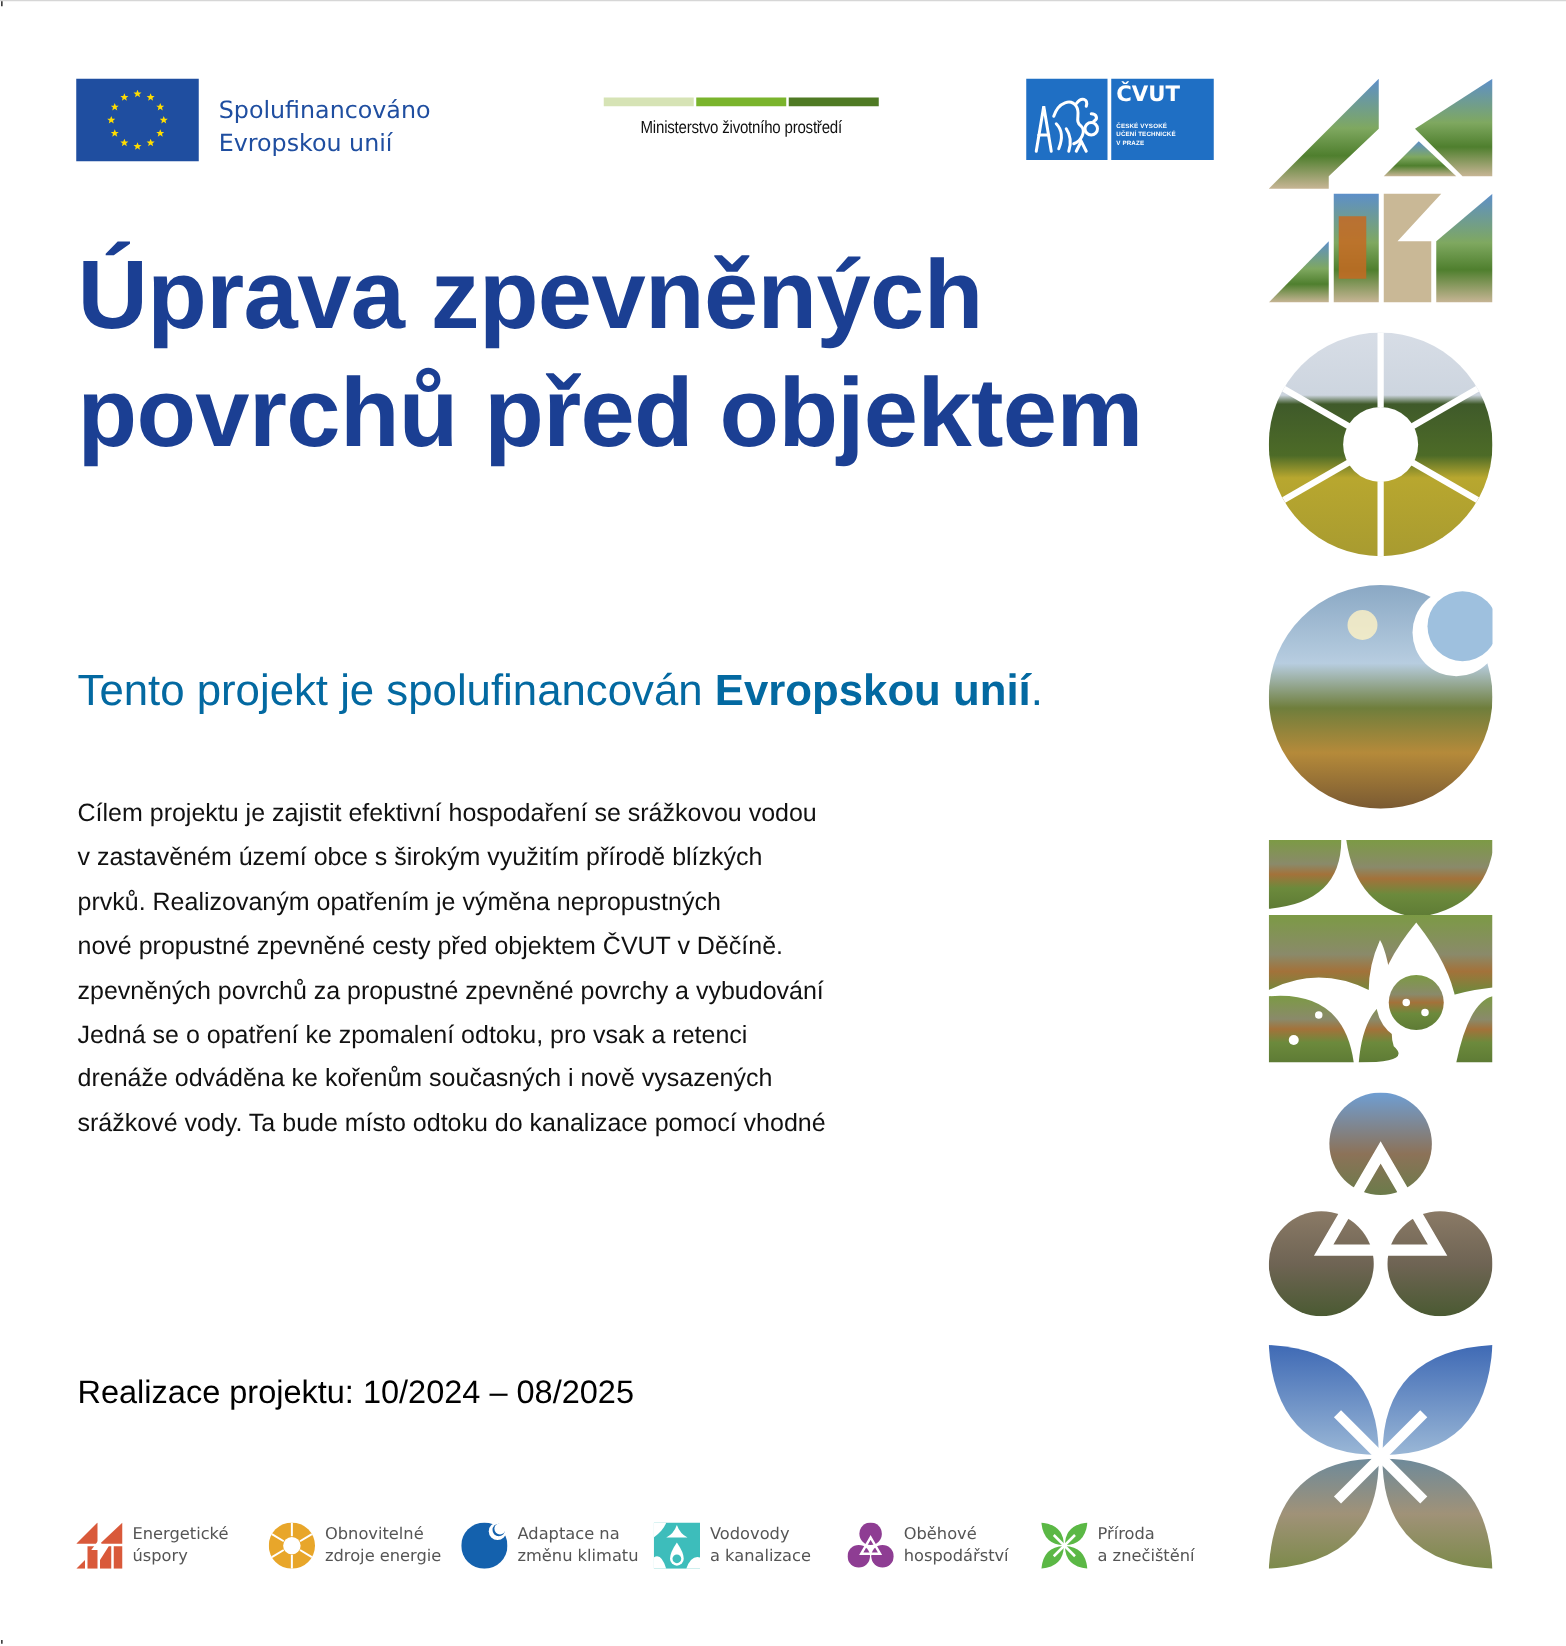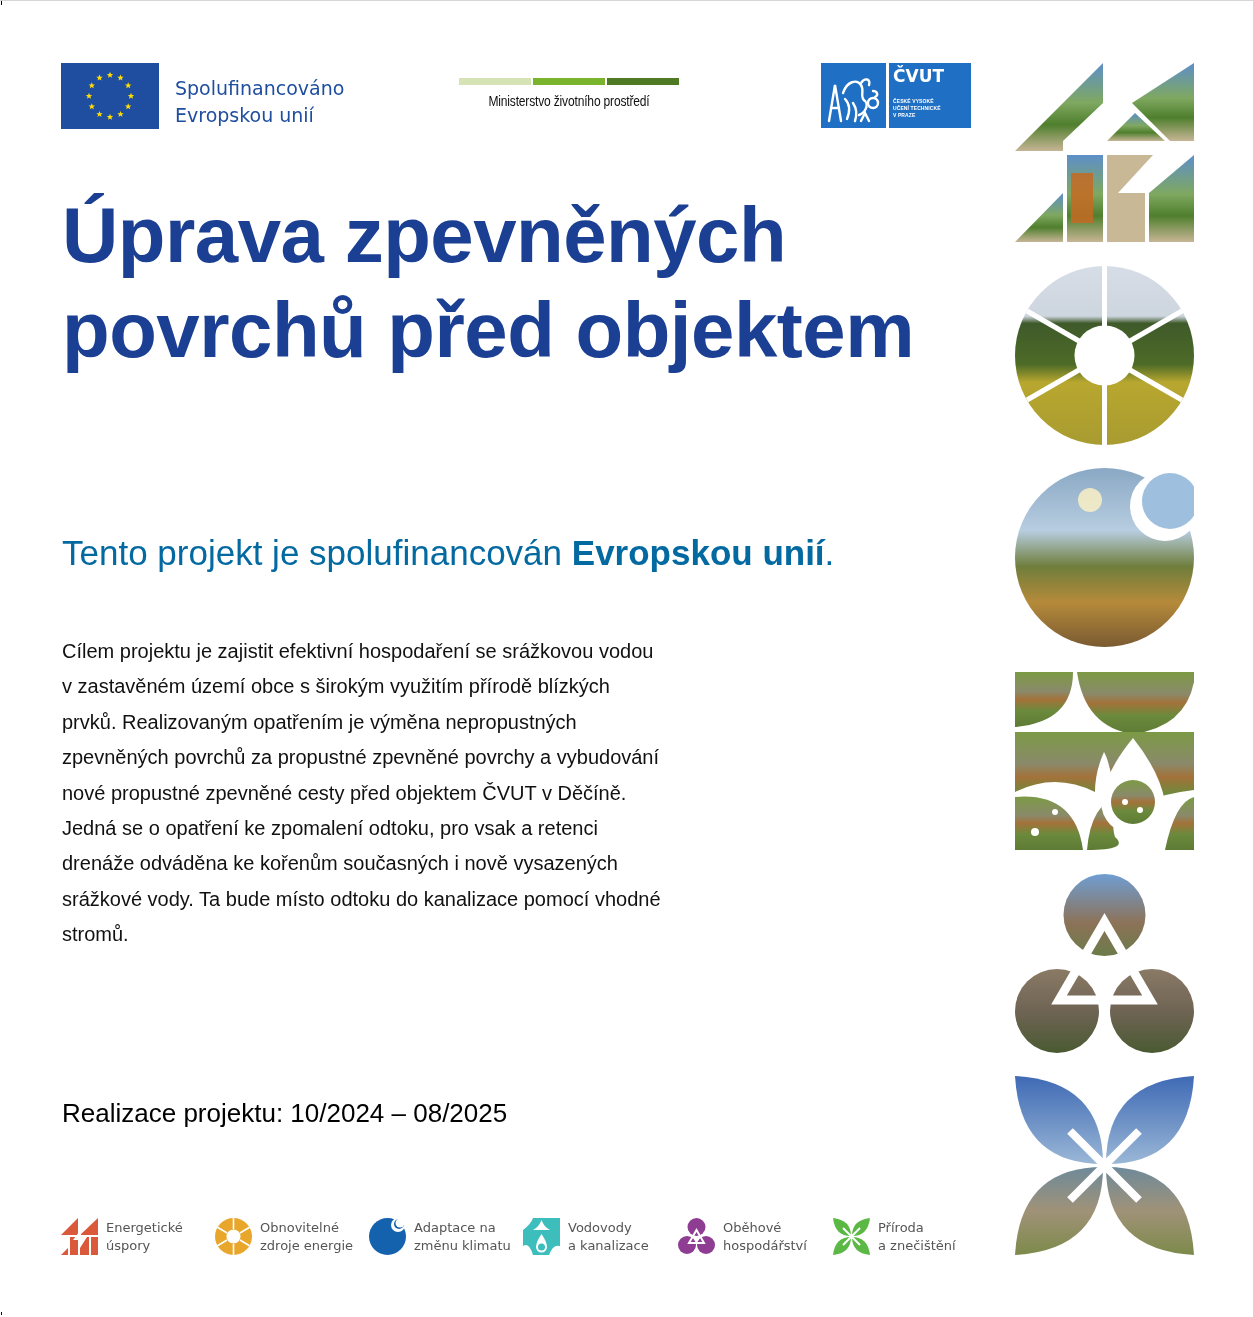--- a/index.html
+++ b/index.html
@@ -6,21 +6,21 @@
   body { width: 1253px; height: 1317px; position: relative; overflow: hidden; font-family: "Liberation Sans", sans-serif; }
   .topline { position: absolute; left: 0; top: 0; width: 1253px; height: 1px; background: #d6d6d6; }
   .corner-tick { position: absolute; width: 1px; height: 4px; background: #000; }
 
   
   .eu-logo { position: absolute; left: 61px; top: 63px; display: flex; align-items: flex-end; }
   .eu-flag { width: 98px; height: 66px; background: #1f4ea0; position: relative; }
   .eu-flag svg { position: absolute; left: 0; top: 0; }
   .eu-text { margin-left: 16px; color: #1f4ea0; font-family: "DejaVu Sans", sans-serif; font-size: 19px; line-height: 27px; font-weight: 500; }
 
-  .mzp-logo { position: absolute; left: 459px; top: 78px; width: 220px; }
+  .mzp-logo { position: absolute; left: 483px; top: 78px; width: 220px; }
   .mzp-bars { display: flex; gap: 2px; height: 7px; }
   .mzp-bars div { flex: 1; }
   .mzp-text { margin-top: 8px; text-align: center; font-family: "Liberation Sans", sans-serif; font-size: 14px; color: #111; letter-spacing: -0.2px; transform: scaleX(0.86); transform-origin: center; }
 
   .cvut-logo { position: absolute; left: 821px; top: 63px; display: flex; gap: 3px; }
   .cvut-left { width: 65px; height: 65px; background: #1f6fc4; position: relative; }
   .cvut-right { width: 82px; height: 65px; background: #1f6fc4; color: #fff; padding: 3px 4px; box-sizing: border-box; }
   .cvut-name { font-weight: 700; font-size: 17px; line-height: 20px; font-family: "DejaVu Sans", sans-serif; }
   .cvut-sub { margin-top: 12px; font-size: 5px; line-height: 7px; font-weight: 700; letter-spacing: 0.1px; }
 
@@ -139,26 +139,25 @@
   <div>Úprava zpevněných</div>
   <div>povrchů před objektem</div>
 </h1>
 
 <p class="subtitle"><span>Tento projekt je spolufinancován </span><b>Evropskou unií</b><span>.</span></p>
 
 <div class="description">
   <div>Cílem projektu je zajistit efektivní hospodaření se srážkovou vodou</div>
   <div>v zastavěném území obce s širokým využitím přírodě blízkých</div>
   <div>prvků. Realizovaným opatřením je výměna nepropustných</div>
+  <div>nové propustné zpevněné cesty před objektem ČVUT v Děčíně.</div>
   <div>zpevněných povrchů za propustné zpevněné povrchy a vybudování</div>
-  <div>nové propustné zpevněné cesty před objektem ČVUT v Děčíně.</div>
   <div>Jedná se o opatření ke zpomalení odtoku, pro vsak a retenci</div>
   <div>drenáže odváděna ke kořenům současných i nově vysazených</div>
   <div>srážkové vody. Ta bude místo odtoku do kanalizace pomocí vhodné</div>
-  <div>stromů.</div>
 </div>
 
 <p class="realization">Realizace projektu: 10/2024 – 08/2025</p>
 
 <div class="categories">
   <div class="cat" style="width:154px">
     <svg class="cat-icon" viewBox="0 0 37 37">
       <g fill="#d9593a">
         <polygon points="0,17 17,0 17,17"></polygon>
         <polygon points="19,17 37,0 37,17"></polygon>

